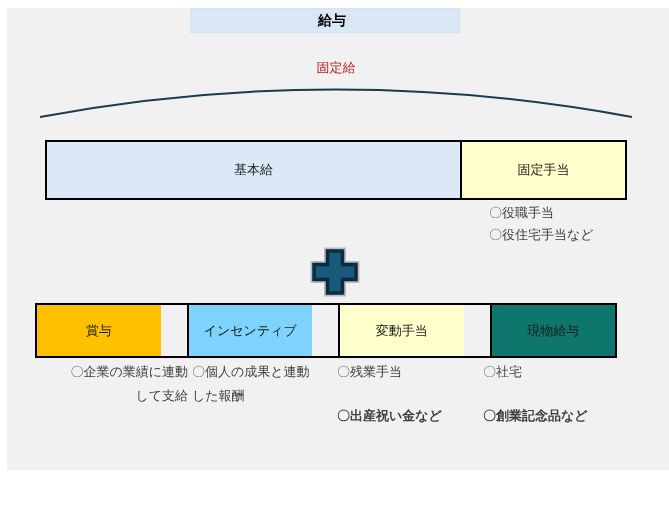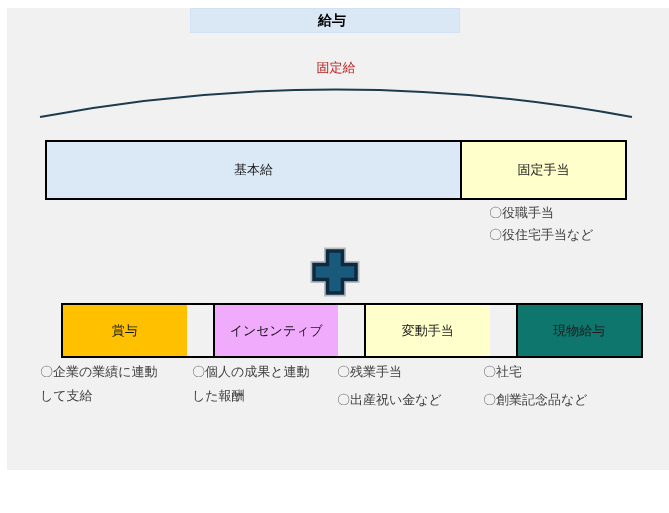--- a/index.html
+++ b/index.html
@@ -30,37 +30,37 @@
   .row1{top:140px;height:60px;}
   .row2{top:303px;height:55px;}
   .cell{
     display:flex;align-items:center;justify-content:center;
     font-size:13px;color:#1a1a1a;box-sizing:border-box;
   }
   .cell + .cell{border-left:2px solid #000;}
   .c-base{flex:0 0 413px;background:#dbe8f6;}
   .c-fixed{flex:1;background:#ffffcc;}
   .c-bonus{flex:1;background:#ffc000;}
-  .c-incentive{flex:1;background:#f0abfc;}
+  .c-incentive{flex:1;background:#7dd3fc;}
   .c-varallow{flex:1;background:#ffffcc;}
   .c-inkind{flex:1;background:#0f766e;}
   .notes-fixed{
     position:absolute;left:457px;top:202px;
     font-size:13px;line-height:22px;color:#404040;
   }
   .plus-svg{position:absolute;left:310px;top:247px;}
   .desc{
     position:absolute;top:360px;width:148px;
     font-size:13px;line-height:24px;color:#404040;
   }
-  .desc.d1{left:40px;}
+  .desc.d1{left:40px;text-align:right;}
   .desc.d2{left:192px;}
   .desc.d3{left:337px;}
   .desc.d4{left:483px;}
-  .desc .gap{margin-top:4px;}
+  .desc .gap{margin-top:20px;font-weight:bold;}
 </style>
 </head>
 <body>
 
 <div class="panel">
 
   <div class="title-box" style="left:183px;top:0;">
     <span>給与</span>
   </div>
 
@@ -82,21 +82,21 @@
   <div class="notes-fixed" style="left:450px;top:194px;margin-left:32px;">
     <div>〇役職手当</div>
     <div>〇役住宅手当など</div>
   </div>
 
   <svg class="plus-svg" style="left:303px;top:239px;" width="50" height="50" viewBox="0 0 50 50">
     <path d="M17.5,4 H32.5 V17.5 H46 V32.5 H32.5 V46 H17.5 V32.5 H4 V17.5 H17.5 Z" fill="none" stroke="#b4bcc2" stroke-width="7" stroke-linejoin="miter"></path>
     <path d="M17.5,4 H32.5 V17.5 H46 V32.5 H32.5 V46 H17.5 V32.5 H4 V17.5 H17.5 Z" fill="#19597c" stroke="#0d2b3c" stroke-width="3.5" stroke-linejoin="miter"></path>
   </svg>
 
-  <div class="row row2" style="left:54px;top:295px;gap:26px;">
+  <div class="row row2" style="left:28px;top:295px;gap:26px;">
     <div class="cell c-bonus">
       <span>賞与</span>
     </div>
     <div class="cell c-incentive">
       <span>インセンティブ</span>
     </div>
     <div class="cell c-varallow">
       <span>変動手当</span>
     </div>
     <div class="cell c-inkind">

